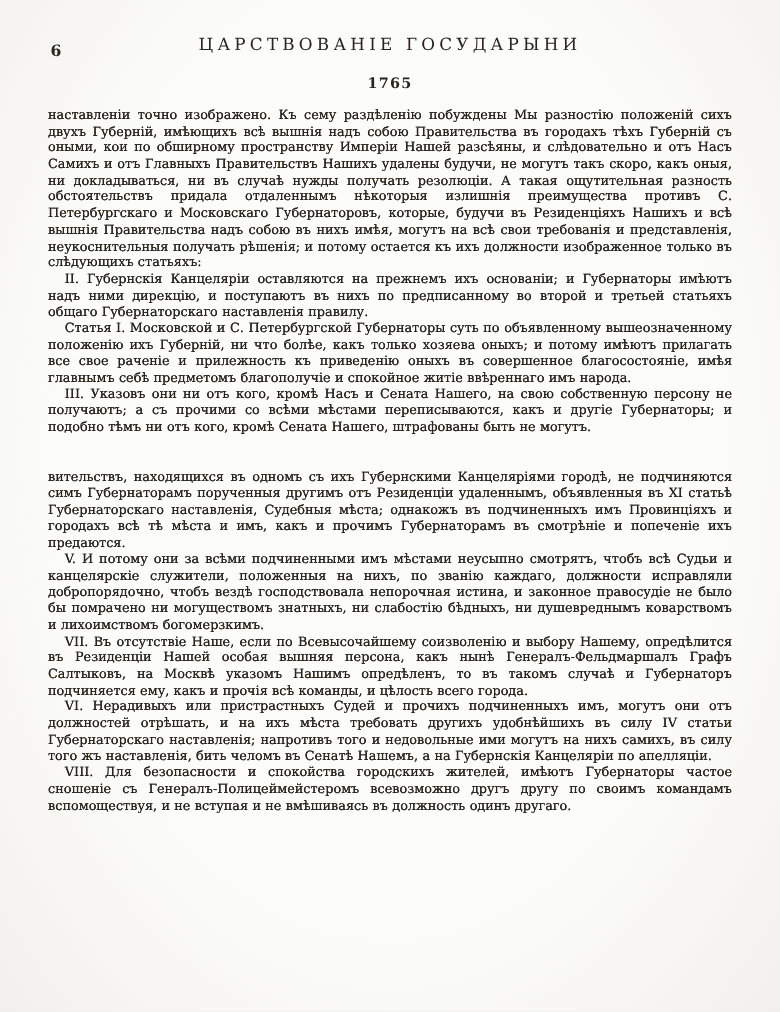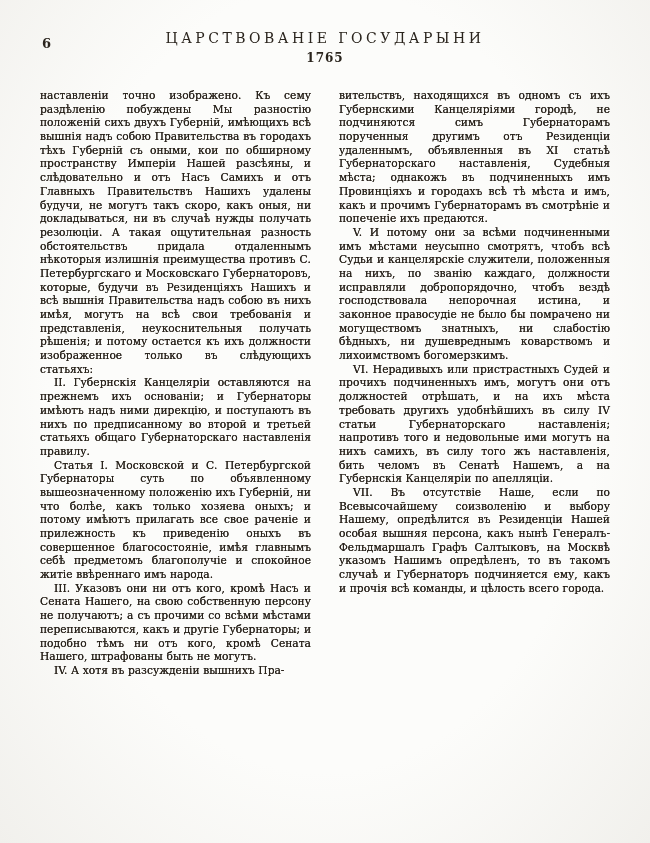--- a/index.html
+++ b/index.html
@@ -34,26 +34,27 @@
   .running-title {
     font-size: 14px;
     font-weight: normal;
     letter-spacing: 3.5px;
     white-space: nowrap;
   }
   .running-year {
     font-size: 12px;
     font-weight: bold;
     letter-spacing: 1px;
-    margin-top: 5px;
+    margin-top: 16px;
   }
   .columns {
     display: flex;
     gap: 28px;
-    margin-top: 24px;
+    margin-top: 13px;
+    flex-direction: column;
   }
   .col {
     flex: 1 1 0;
     min-width: 0;
   }
   .col p {
     margin: 0;
     font-size: 10.7px;
     line-height: 1.28;
     text-align: justify;
@@ -76,25 +77,25 @@
     <div class="running-year">1765</div>
   </header>
 
   <main class="columns">
 
     <div class="col">
       <p class="cont">наставленіи точно изображено. Къ сему раздѣленію побуждены Мы разностію положеній сихъ двухъ Губерній, имѣющихъ всѣ вышнія надъ собою Правительства въ городахъ тѣхъ Губерній съ оными, кои по обширному пространству Имперіи Нашей разсѣяны, и слѣдовательно и отъ Насъ Самихъ и отъ Главныхъ Правительствъ Нашихъ удалены будучи, не могутъ такъ скоро, какъ оныя, ни докладываться, ни въ случаѣ нужды получать резолюціи. А такая ощутительная разность обстоятельствъ придала отдаленнымъ нѣкоторыя излишнія преимущества противъ С. Петербургскаго и Московскаго Губернаторовъ, которые, будучи въ Резиденціяхъ Нашихъ и всѣ вышнія Правительства надъ собою въ нихъ имѣя, могутъ на всѣ свои требованія и представленія, неукоснительныя получать рѣшенія; и потому остается къ ихъ должности изображенное только въ слѣдующихъ статьяхъ:</p>
       <p>II. Губернскія Канцеляріи оставляются на прежнемъ ихъ основаніи; и Губернаторы имѣютъ надъ ними дирекцію, и поступаютъ въ нихъ по предписанному во второй и третьей статьяхъ общаго Губернаторскаго наставленія правилу.</p>
       <p>Статья I. Московской и С. Петербургской Губернаторы суть по объявленному вышеозначенному положенію ихъ Губерній, ни что болѣе, какъ только хозяева оныхъ; и потому имѣютъ прилагать все свое раченіе и прилежность къ приведенію оныхъ въ совершенное благосостояніе, имѣя главнымъ себѣ предметомъ благополучіе и спокойное житіе ввѣреннаго имъ народа.</p>
       <p>III. Указовъ они ни отъ кого, кромѣ Насъ и Сената Нашего, на свою собственную персону не получаютъ; а съ прочими со всѣми мѣстами переписываются, какъ и другіе Губернаторы; и подобно тѣмъ ни отъ кого, кромѣ Сената Нашего, штрафованы быть не могутъ.</p>
-      <p>IV. А хотя въ разсужденіи вышнихъ Пра-</p>
     </div>
 
     <div class="col">
       <p class="cont">вительствъ, находящихся въ одномъ съ ихъ Губернскими Канцеляріями городѣ, не подчиняются симъ Губернаторамъ порученныя другимъ отъ Резиденціи удаленнымъ, объявленныя въ XI статьѣ Губернаторскаго наставленія, Судебныя мѣста; однакожъ въ подчиненныхъ имъ Провинціяхъ и городахъ всѣ тѣ мѣста и имъ, какъ и прочимъ Губернаторамъ въ смотрѣніе и попеченіе ихъ предаются.</p>
       <p>V. И потому они за всѣми подчиненными имъ мѣстами неусыпно смотрятъ, чтобъ всѣ Судьи и канцелярскіе служители, положенныя на нихъ, по званію каждаго, должности исправляли добропорядочно, чтобъ вездѣ господствовала непорочная истина, и законное правосудіе не было бы помрачено ни могуществомъ знатныхъ, ни слабостію бѣдныхъ, ни душевреднымъ коварствомъ и лихоимствомъ богомерзкимъ.</p>
+      <p>VII. Въ отсутствіе Наше, если по Всевысочайшему соизволенію и выбору Нашему, опредѣлится въ Резиденціи Нашей особая вышняя персона, какъ нынѣ Генералъ-Фельдмаршалъ Графъ Салтыковъ, на Москвѣ указомъ Нашимъ опредѣленъ, то въ такомъ случаѣ и Губернаторъ подчиняется ему, какъ и прочія всѣ команды, и цѣлость всего города.</p>
       <p>VI. Нерадивыхъ или пристрастныхъ Судей и прочихъ подчиненныхъ имъ, могутъ они отъ должностей отрѣшать, и на ихъ мѣста требовать другихъ удобнѣйшихъ въ силу IV статьи Губернаторскаго наставленія; напротивъ того и недовольные ими могутъ на нихъ самихъ, въ силу того жъ наставленія, бить челомъ въ Сенатѣ Нашемъ, а на Губернскія Канцеляріи по апелляціи.</p>
-      <p>VII. Въ отсутствіе Наше, если по Всевысочайшему соизволенію и выбору Нашему, опредѣлится въ Резиденціи Нашей особая вышняя персона, какъ нынѣ Генералъ-Фельдмаршалъ Графъ Салтыковъ, на Москвѣ указомъ Нашимъ опредѣленъ, то въ такомъ случаѣ и Губернаторъ подчиняется ему, какъ и прочія всѣ команды, и цѣлость всего города.</p>
+      <p>VIII. Для безопасности и спокойства городскихъ жителей, имѣютъ Губернаторы частое сношеніе съ Генералъ-Полицеймейстеромъ всевозможно другъ другу по своимъ командамъ вспомоществуя, и не вступая и не вмѣшиваясь въ должность одинъ другаго.</p>
     </div>
 
   </main>
 
 </div>
 
 </body></html>

